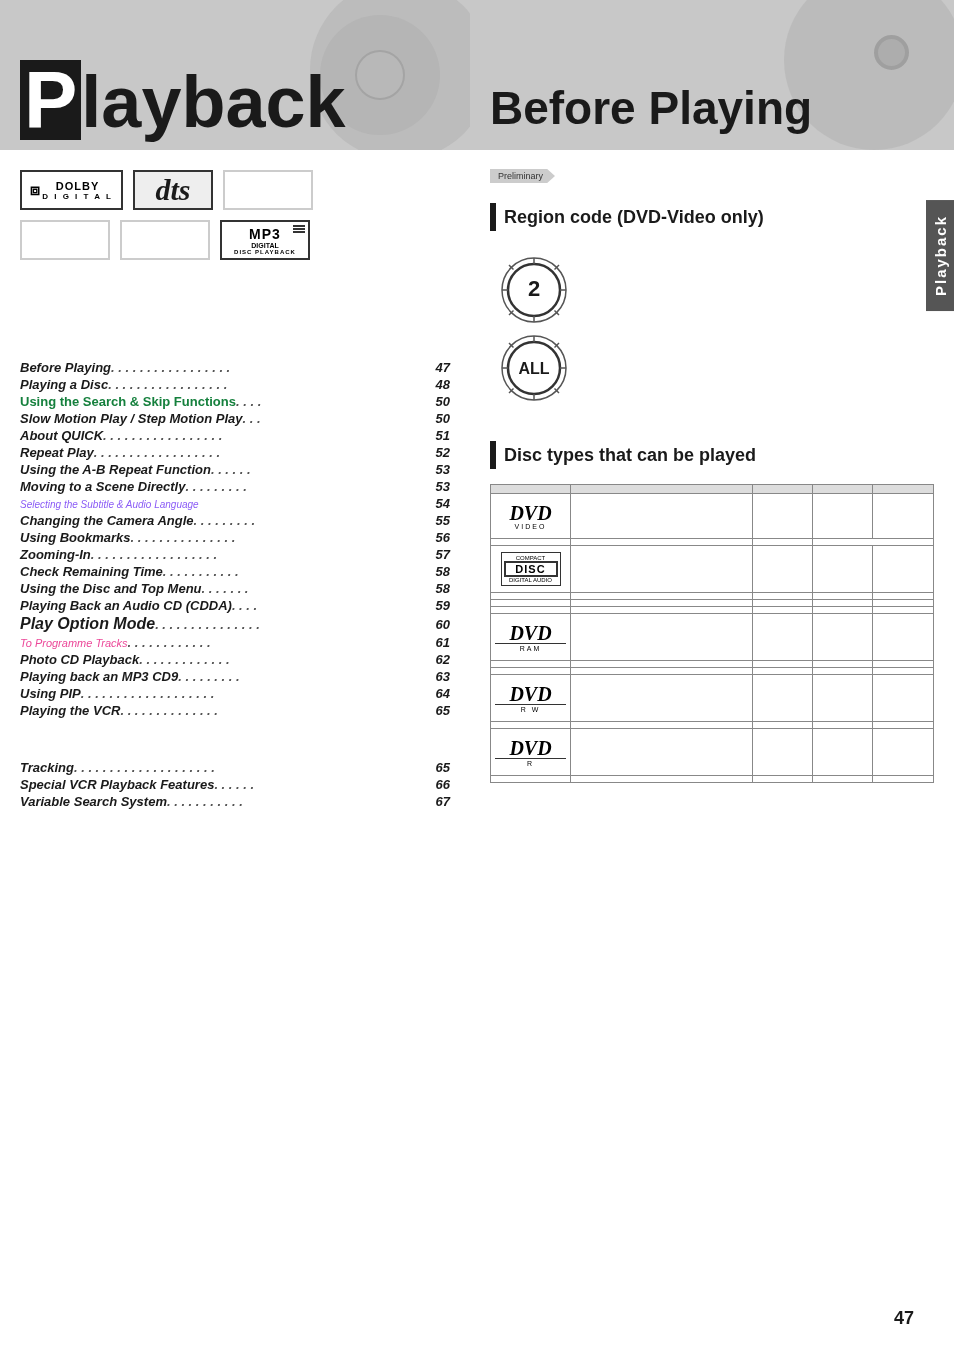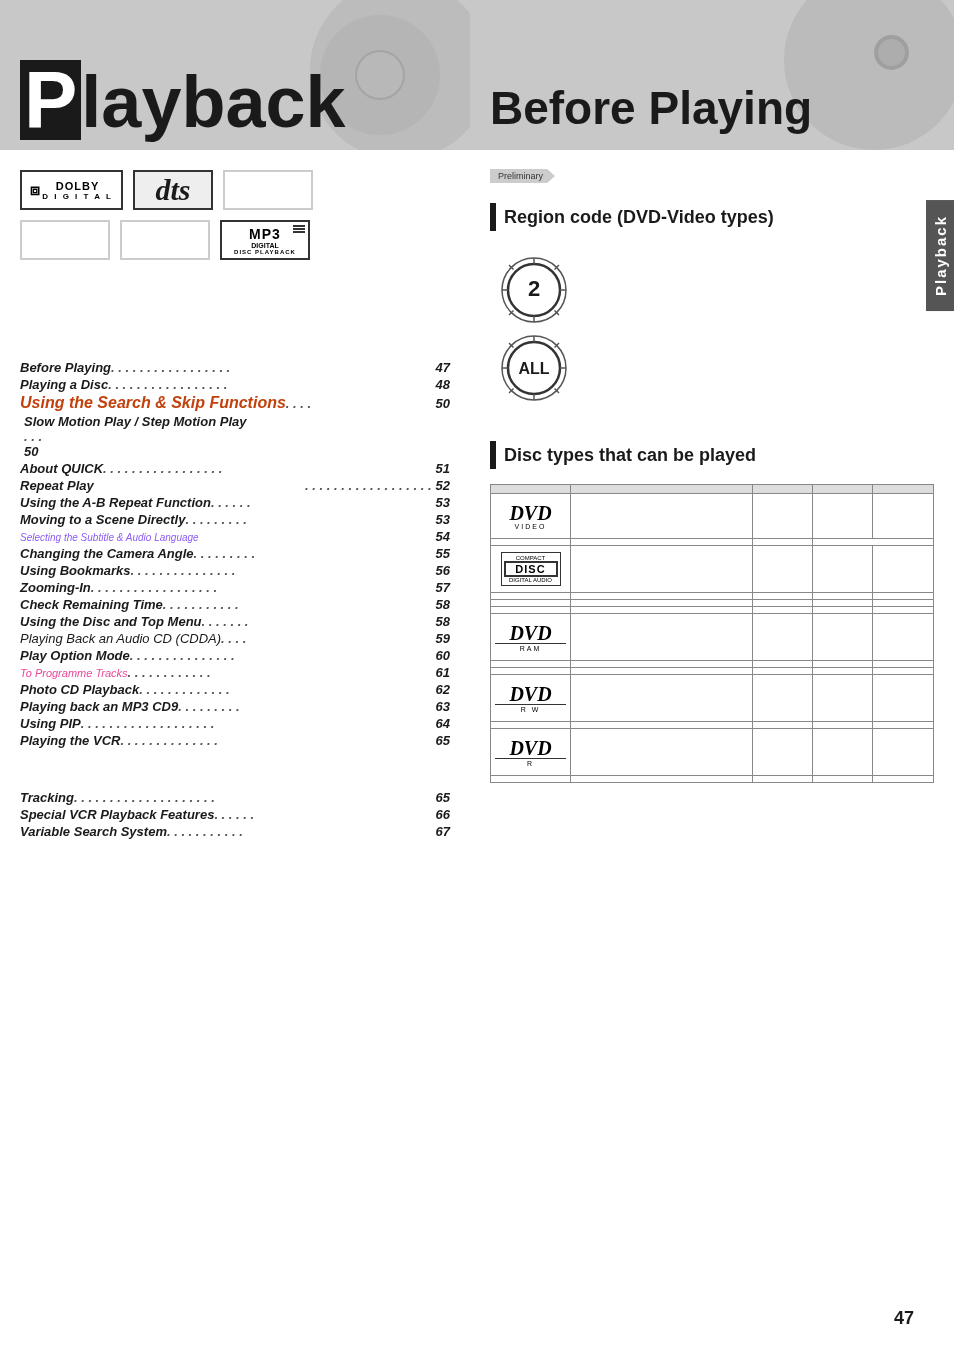--- a/index.html
+++ b/index.html
@@ -289,35 +289,35 @@
           <span style="font-style: italic; font-size: 13px; font-weight: bold; white-space: nowrap; color: rgb(26, 26, 26);">Before Playing </span>
           <span style="flex: 1 1 0%; font-style: italic; font-size: 13px; font-weight: bold; color: rgb(85, 85, 85); overflow: hidden; white-space: nowrap;">. . . . . . . . . . . . . . . . .</span>
           <span style="font-style: italic; font-size: 13px; font-weight: bold; color: rgb(26, 26, 26); margin-left: 4px;">47</span>
         </div>
         <div style="display: flex; align-items: baseline; margin-bottom: 2px;">
           <span style="font-style: italic; font-size: 13px; font-weight: bold; white-space: nowrap; color: rgb(26, 26, 26);">Playing a Disc </span>
           <span style="flex: 1 1 0%; font-style: italic; font-size: 13px; font-weight: bold; color: rgb(85, 85, 85); overflow: hidden; white-space: nowrap;">. . . . . . . . . . . . . . . . .</span>
           <span style="font-style: italic; font-size: 13px; font-weight: bold; color: rgb(26, 26, 26); margin-left: 4px;">48</span>
         </div>
         <div style="display: flex; align-items: baseline; margin-bottom: 2px;">
-          <span style="font-style: italic; font-size: 16px; font-weight: bold; white-space: nowrap; color: #c2410c;">Using the Search &amp; Skip Functions </span>
+          <span style="font-size: 13px; font-weight: bold; white-space: nowrap; color: #15803d;">Using the Search &amp; Skip Functions </span>
           <span style="flex: 1 1 0%; font-style: italic; font-size: 13px; font-weight: bold; color: rgb(85, 85, 85); overflow: hidden; white-space: nowrap;">. . . .</span>
           <span style="font-style: italic; font-size: 13px; font-weight: bold; color: rgb(26, 26, 26); margin-left: 4px;">50</span>
         </div>
-        <div style="display: flex; align-items: baseline; margin-bottom: 2px; flex-direction: column;">
+        <div style="display: flex; align-items: baseline; margin-bottom: 2px;">
           <span style="font-style: italic; font-size: 13px; font-weight: bold; white-space: nowrap; color: rgb(26, 26, 26);">Slow Motion Play / Step Motion Play </span>
           <span style="flex: 1 1 0%; font-style: italic; font-size: 13px; font-weight: bold; color: rgb(85, 85, 85); overflow: hidden; white-space: nowrap;">. . .</span>
           <span style="font-style: italic; font-size: 13px; font-weight: bold; color: rgb(26, 26, 26); margin-left: 4px;">50</span>
         </div>
         <div style="display: flex; align-items: baseline; margin-bottom: 2px;">
           <span style="font-style: italic; font-size: 13px; font-weight: bold; white-space: nowrap; color: rgb(26, 26, 26);">About QUICK </span>
           <span style="flex: 1 1 0%; font-style: italic; font-size: 13px; font-weight: bold; color: rgb(85, 85, 85); overflow: hidden; white-space: nowrap;">. . . . . . . . . . . . . . . . .</span>
           <span style="font-style: italic; font-size: 13px; font-weight: bold; color: rgb(26, 26, 26); margin-left: 4px;">51</span>
         </div>
-        <div style="display: flex; align-items: baseline; margin-bottom: 2px; text-align: right;">
+        <div style="display: flex; align-items: baseline; margin-bottom: 2px;">
           <span style="font-style: italic; font-size: 13px; font-weight: bold; white-space: nowrap; color: rgb(26, 26, 26);">Repeat Play </span>
           <span style="flex: 1 1 0%; font-style: italic; font-size: 13px; font-weight: bold; color: rgb(85, 85, 85); overflow: hidden; white-space: nowrap;">. . . . . . . . . . . . . . . . . .</span>
           <span style="font-style: italic; font-size: 13px; font-weight: bold; color: rgb(26, 26, 26); margin-left: 4px;">52</span>
         </div>
         <div style="display: flex; align-items: baseline; margin-bottom: 2px;">
           <span style="font-style: italic; font-size: 13px; font-weight: bold; white-space: nowrap; color: rgb(26, 26, 26);">Using the A-B Repeat Function </span>
           <span style="flex: 1 1 0%; font-style: italic; font-size: 13px; font-weight: bold; color: rgb(85, 85, 85); overflow: hidden; white-space: nowrap;">. . . . . .</span>
           <span style="font-style: italic; font-size: 13px; font-weight: bold; color: rgb(26, 26, 26); margin-left: 4px;">53</span>
         </div>
         <div style="display: flex; align-items: baseline; margin-bottom: 2px;">
@@ -349,26 +349,26 @@
           <span style="font-style: italic; font-size: 13px; font-weight: bold; white-space: nowrap; color: rgb(26, 26, 26);">Check Remaining Time </span>
           <span style="flex: 1 1 0%; font-style: italic; font-size: 13px; font-weight: bold; color: rgb(85, 85, 85); overflow: hidden; white-space: nowrap;">. . . . . . . . . . .</span>
           <span style="font-style: italic; font-size: 13px; font-weight: bold; color: rgb(26, 26, 26); margin-left: 4px;">58</span>
         </div>
         <div style="display: flex; align-items: baseline; margin-bottom: 2px;">
           <span style="font-style: italic; font-size: 13px; font-weight: bold; white-space: nowrap; color: rgb(26, 26, 26);">Using the Disc and Top Menu </span>
           <span style="flex: 1 1 0%; font-style: italic; font-size: 13px; font-weight: bold; color: rgb(85, 85, 85); overflow: hidden; white-space: nowrap;">. . . . . . .</span>
           <span style="font-style: italic; font-size: 13px; font-weight: bold; color: rgb(26, 26, 26); margin-left: 4px;">58</span>
         </div>
         <div style="display: flex; align-items: baseline; margin-bottom: 2px;">
-          <span style="font-style: italic; font-size: 13px; font-weight: normal; white-space: nowrap; color: rgb(26, 26, 26);">Playing Back an Audio CD (CDDA) </span>
+          <span style="font-style: italic; font-size: 13px; font-weight: bold; white-space: nowrap; color: rgb(26, 26, 26);">Playing Back an Audio CD (CDDA) </span>
           <span style="flex: 1 1 0%; font-style: italic; font-size: 13px; font-weight: bold; color: rgb(85, 85, 85); overflow: hidden; white-space: nowrap;">. . . .</span>
           <span style="font-style: italic; font-size: 13px; font-weight: bold; color: rgb(26, 26, 26); margin-left: 4px;">59</span>
         </div>
         <div style="display: flex; align-items: baseline; margin-bottom: 2px;">
-          <span style="font-style: italic; font-size: 13px; font-weight: bold; white-space: nowrap; color: rgb(26, 26, 26);">Play Option Mode </span>
+          <span style="font-style: italic; font-size: 16px; font-weight: bold; white-space: nowrap; color: rgb(26, 26, 26);">Play Option Mode </span>
           <span style="flex: 1 1 0%; font-style: italic; font-size: 13px; font-weight: bold; color: rgb(85, 85, 85); overflow: hidden; white-space: nowrap;">. . . . . . . . . . . . . . .</span>
           <span style="font-style: italic; font-size: 13px; font-weight: bold; color: rgb(26, 26, 26); margin-left: 4px;">60</span>
         </div>
         <div style="display: flex; align-items: baseline; margin-bottom: 2px;">
           <span style="font-style: italic; font-size: 11px; font-weight: normal; white-space: nowrap; color: #ec4899;">To Programme Tracks </span>
           <span style="flex: 1 1 0%; font-style: italic; font-size: 13px; font-weight: bold; color: rgb(85, 85, 85); overflow: hidden; white-space: nowrap;">. . . . . . . . . . . .</span>
           <span style="font-style: italic; font-size: 13px; font-weight: bold; color: rgb(26, 26, 26); margin-left: 4px;">61</span>
         </div>
         <div style="display: flex; align-items: baseline; margin-bottom: 2px;">
           <span style="font-style: italic; font-size: 13px; font-weight: bold; white-space: nowrap; color: rgb(26, 26, 26);">Photo CD Playback </span>
@@ -420,21 +420,21 @@
   </div>
 
   <div style="margin: 15px 20px 5px 20px;">
     <div style="display:inline-flex; align-items:center; background:#ccc; padding:2px 12px 2px 8px; font-size:9px; color:#333; clip-path: polygon(0 0, 88% 0, 100% 50%, 88% 100%, 0 100%);">
       <span>Preliminary</span>
     </div>
   </div>
 
   <div class="section-header">
     <div class="section-bar"></div>
-    <div class="section-title">Region code (DVD-Video types)</div>
+    <div class="section-title">Region code (DVD-Video only)</div>
   </div>
 
   <div class="region-symbols">
     <div style="display:flex; gap:15px; align-items:center;">
       <div style="position:relative; width:68px; height:68px;">
         
         <svg width="68" height="68" viewBox="0 0 68 68">
           <circle cx="34" cy="34" r="32" fill="none" stroke="#555" stroke-width="1.5"></circle>
           <circle cx="34" cy="34" r="26" fill="none" stroke="#333" stroke-width="2.5"></circle>
 

